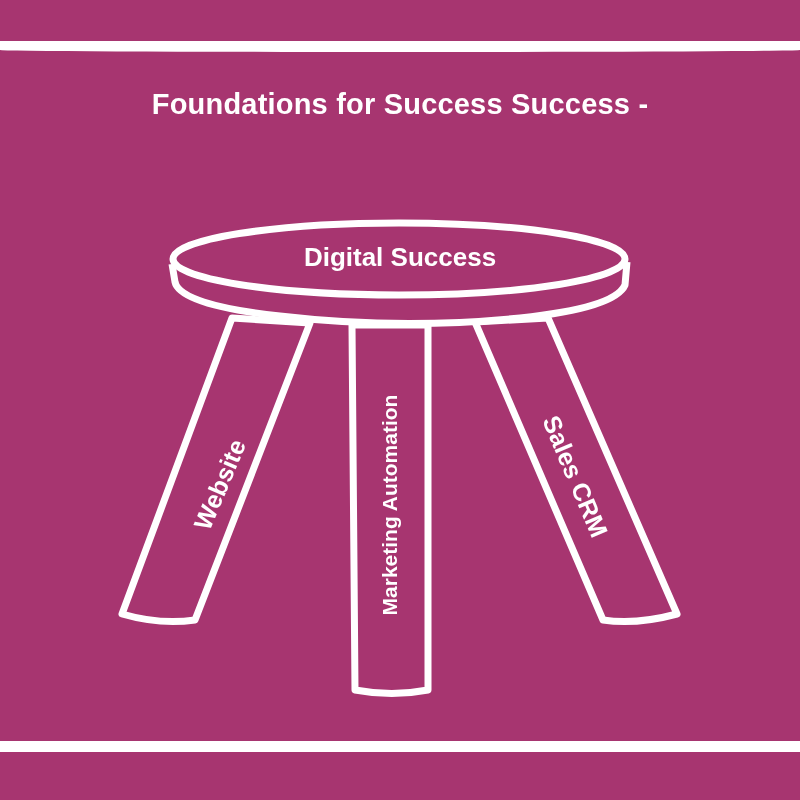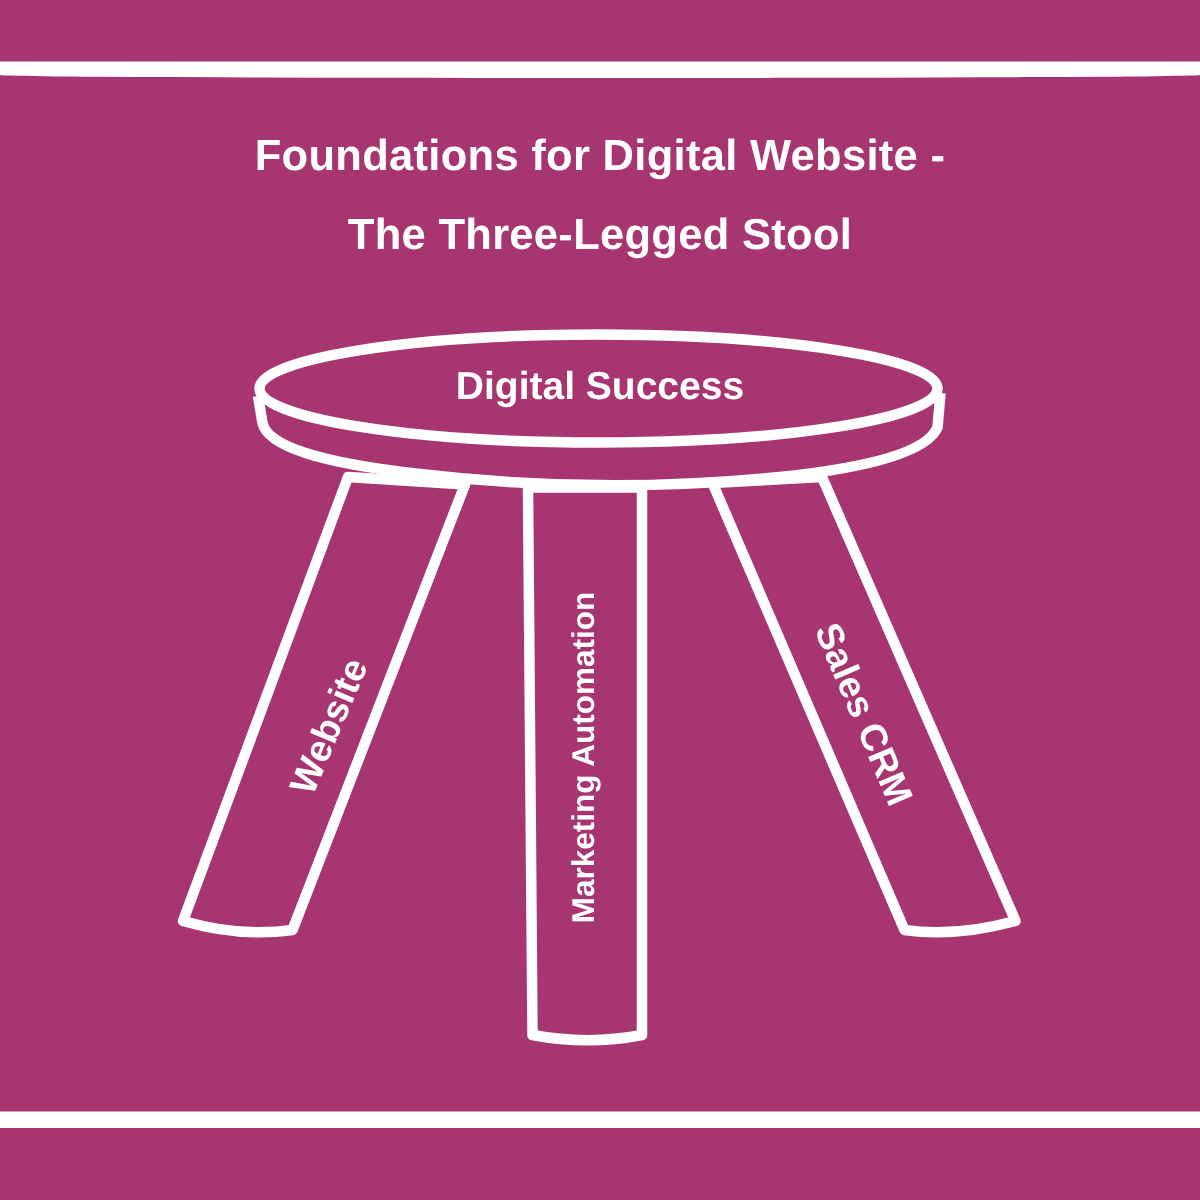--- a/index.html
+++ b/index.html
@@ -31,22 +31,21 @@
     .leg-label-website { left: 120px; top: 470px; width: 200px; text-align: center; font-size: 25px; transform: rotate(-67deg); }
     .leg-label-ma { left: 260px; top: 493px; width: 260px; text-align: center; font-size: 21px; transform: rotate(-90deg); }
     .leg-label-crm { left: 475px; top: 462px; width: 200px; text-align: center; font-size: 25px; transform: rotate(67deg); }
   </style>
 </head>
 <body>
 
 <div class="rule top"></div>
 
 <div class="title">
-  <div>Foundations for Digital Website -</div>
-  <div>The Three-Legged Stool</div>
+  <div>Foundations for Success Success -</div>
 </div>
 
 <svg class="stool" width="800" height="800" viewBox="0 0 800 800">
   <g fill="none" stroke="#FFFFFF" stroke-width="7" stroke-linejoin="round" stroke-linecap="round">
 
     <path d="M232 318 L310 323 L195 620 Q160 625 122 614 Z"></path>
 
     <path d="M352 325 L428 325 L428 690 Q392 697 355 690 Z"></path>
 
     <path d="M475 322 L548 318 L677 614 Q636 625 603 620 Z"></path>

